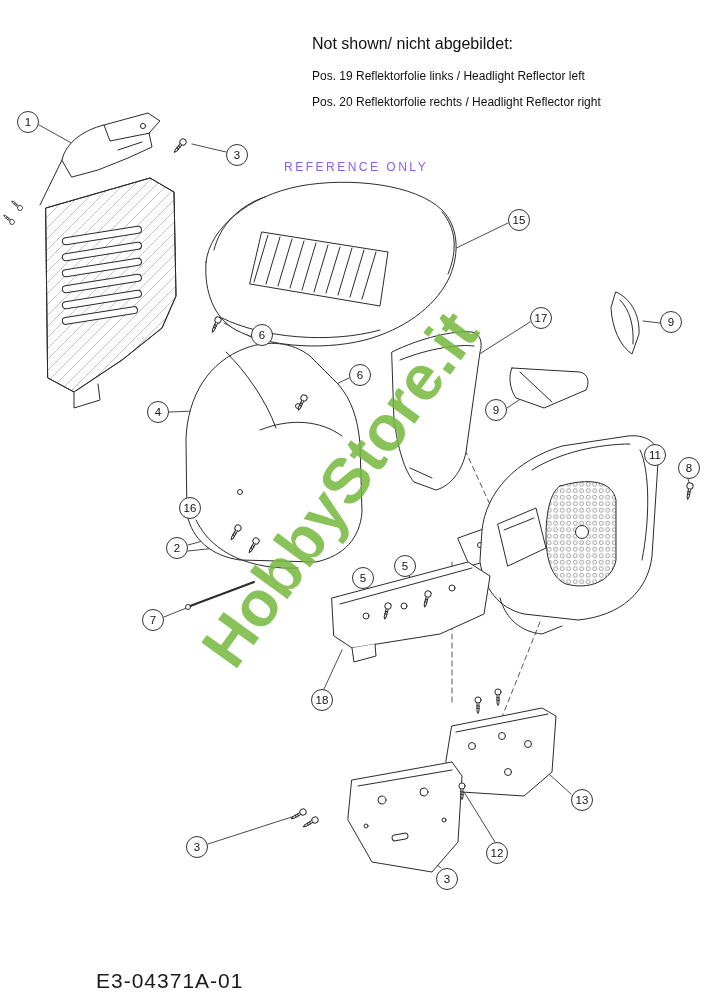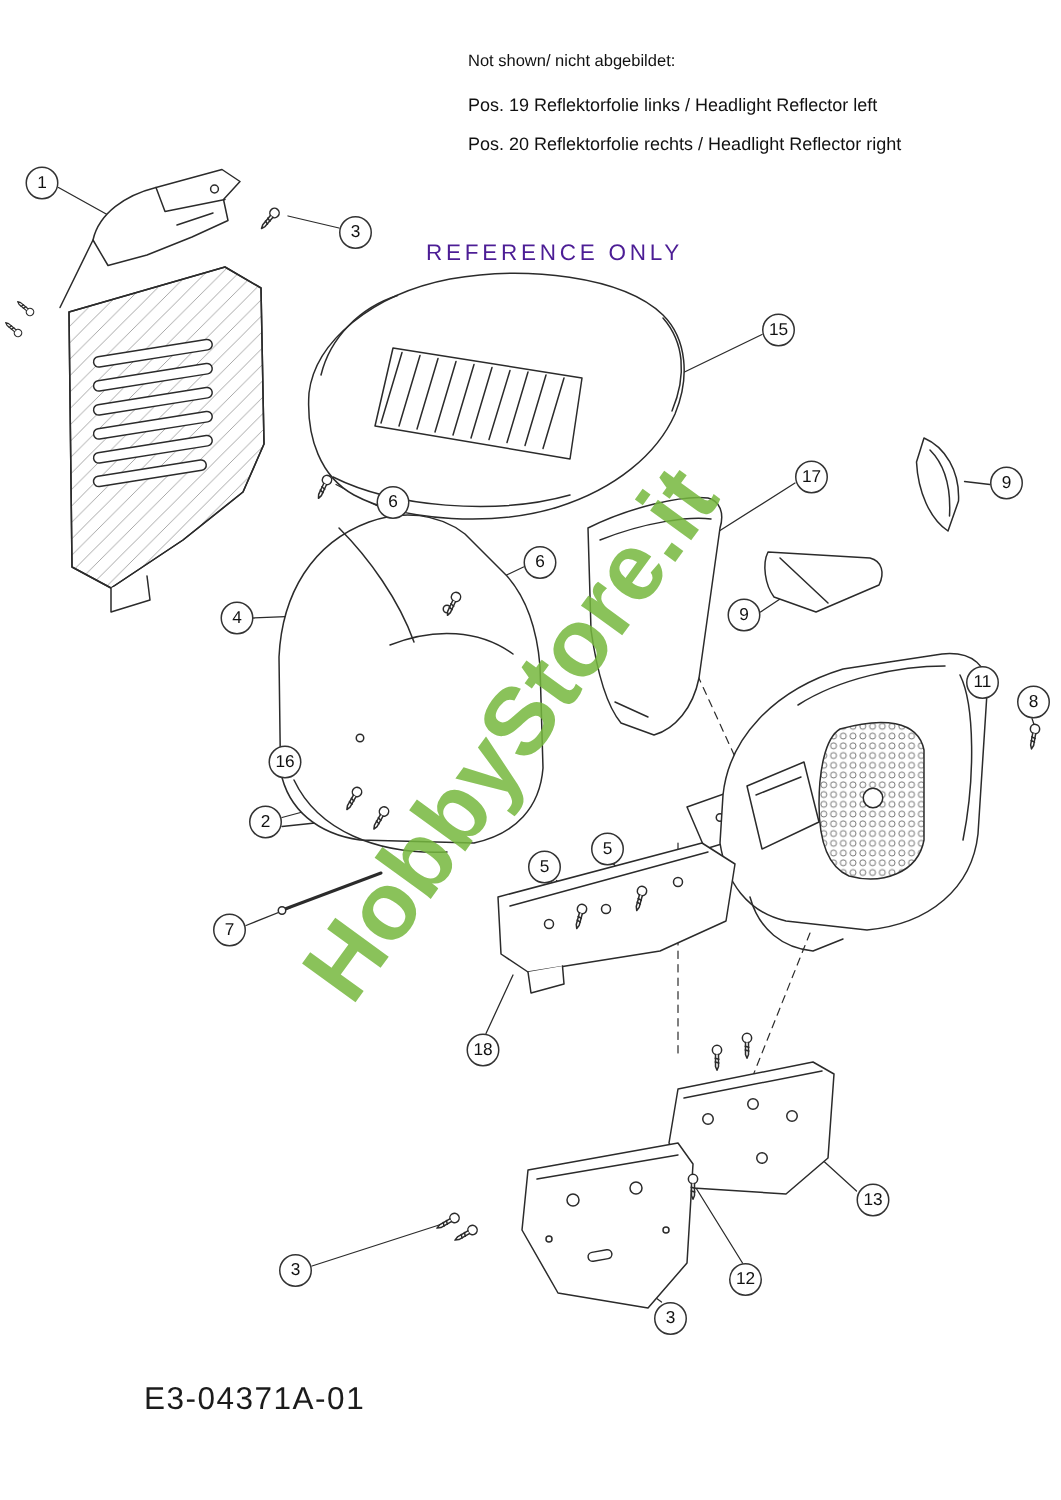--- a/index.html
+++ b/index.html
@@ -1,37 +1,37 @@
 <!DOCTYPE html>
 <html><head>
 <meta charset="utf-8">
 <style>
   * { margin:0; padding:0; box-sizing:border-box; }
   html,body { background:#ffffff; font-family:"Liberation Sans", sans-serif; }
   .page { position:relative; width:707px; height:1000px; background:#fff; overflow:hidden; }
 
   .header { position:absolute; left:312px; top:35px; z-index:5; }
-  .not-shown { font-size:11px; color:#111; margin-bottom:16px; }
+  .not-shown { font-size:16px; color:#111; margin-bottom:16px; }
   .pos-line { font-size:12px; color:#111; line-height:15.5px; white-space:nowrap;margin-top:10px; }
 
-  .reference { position:absolute; left:284px; top:160px; font-size:15px;
-               letter-spacing:2.5px; color:#4c1d95; z-index:5; }
+  .reference { position:absolute; left:284px; top:160px; font-size:12px;
+               letter-spacing:2.5px; color:#8b5cf6; z-index:5; }
 
   .art { position:absolute; left:0; top:0; z-index:1; }
 
   .watermark { position:absolute; left:80px; top:452px; width:520px; text-align:center;
                font-size:64px; font-weight:bold; transform:rotate(-54deg);
                z-index:3; pointer-events:none; white-space:nowrap; }
 
   .callout-layer { position:absolute; left:0; top:0; width:707px; height:1000px; z-index:4; }
   .callout { position:absolute; width:22px; height:22px; border:1.3px solid #333;
              border-radius:50%; background:#fff; font-size:11.5px; color:#111;
              display:flex; align-items:center; justify-content:center; }
 
-  .part-number { position:absolute; left:96px; top:921px; font-size:21px;
+  .part-number { position:absolute; left:96px; top:969px; font-size:21px;
                  letter-spacing:1px; color:#1b1b1b; z-index:5; }
 </style>
 </head>
 <body>
 
 <div class="page">
 
   <div class="header">
     <div class="not-shown">Not shown/ nicht abgebildet:</div>
     <div class="pos-line">Pos. 19  Reflektorfolie links / Headlight Reflector left</div>

